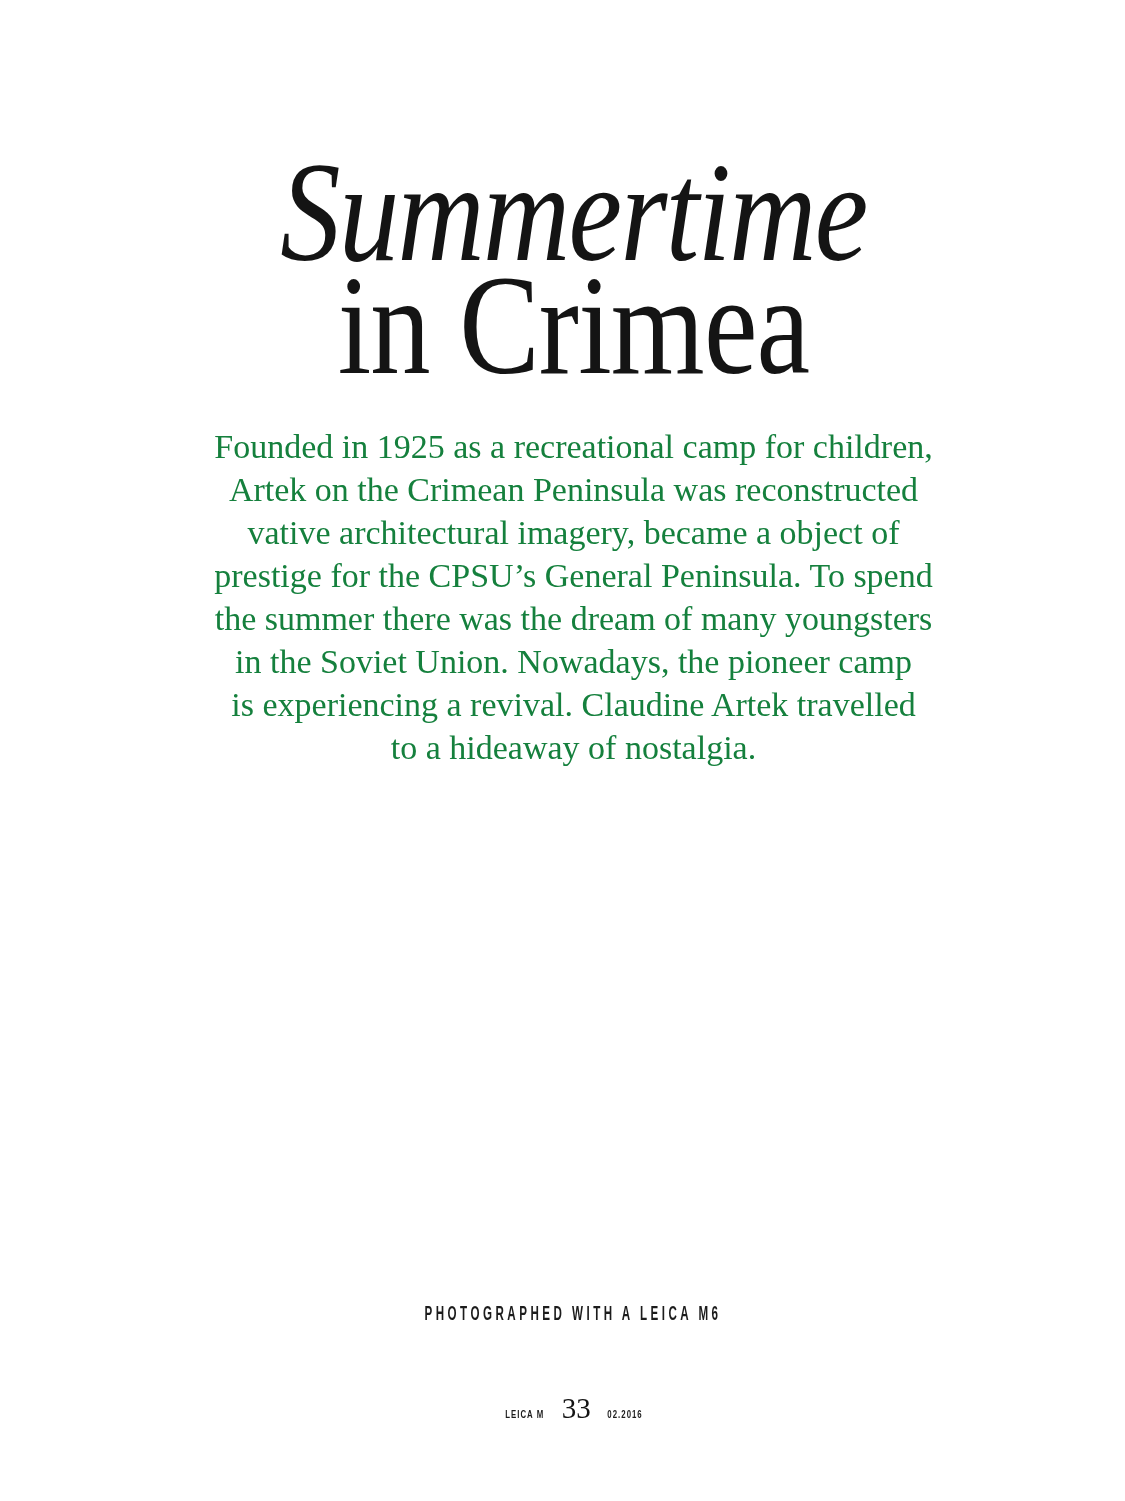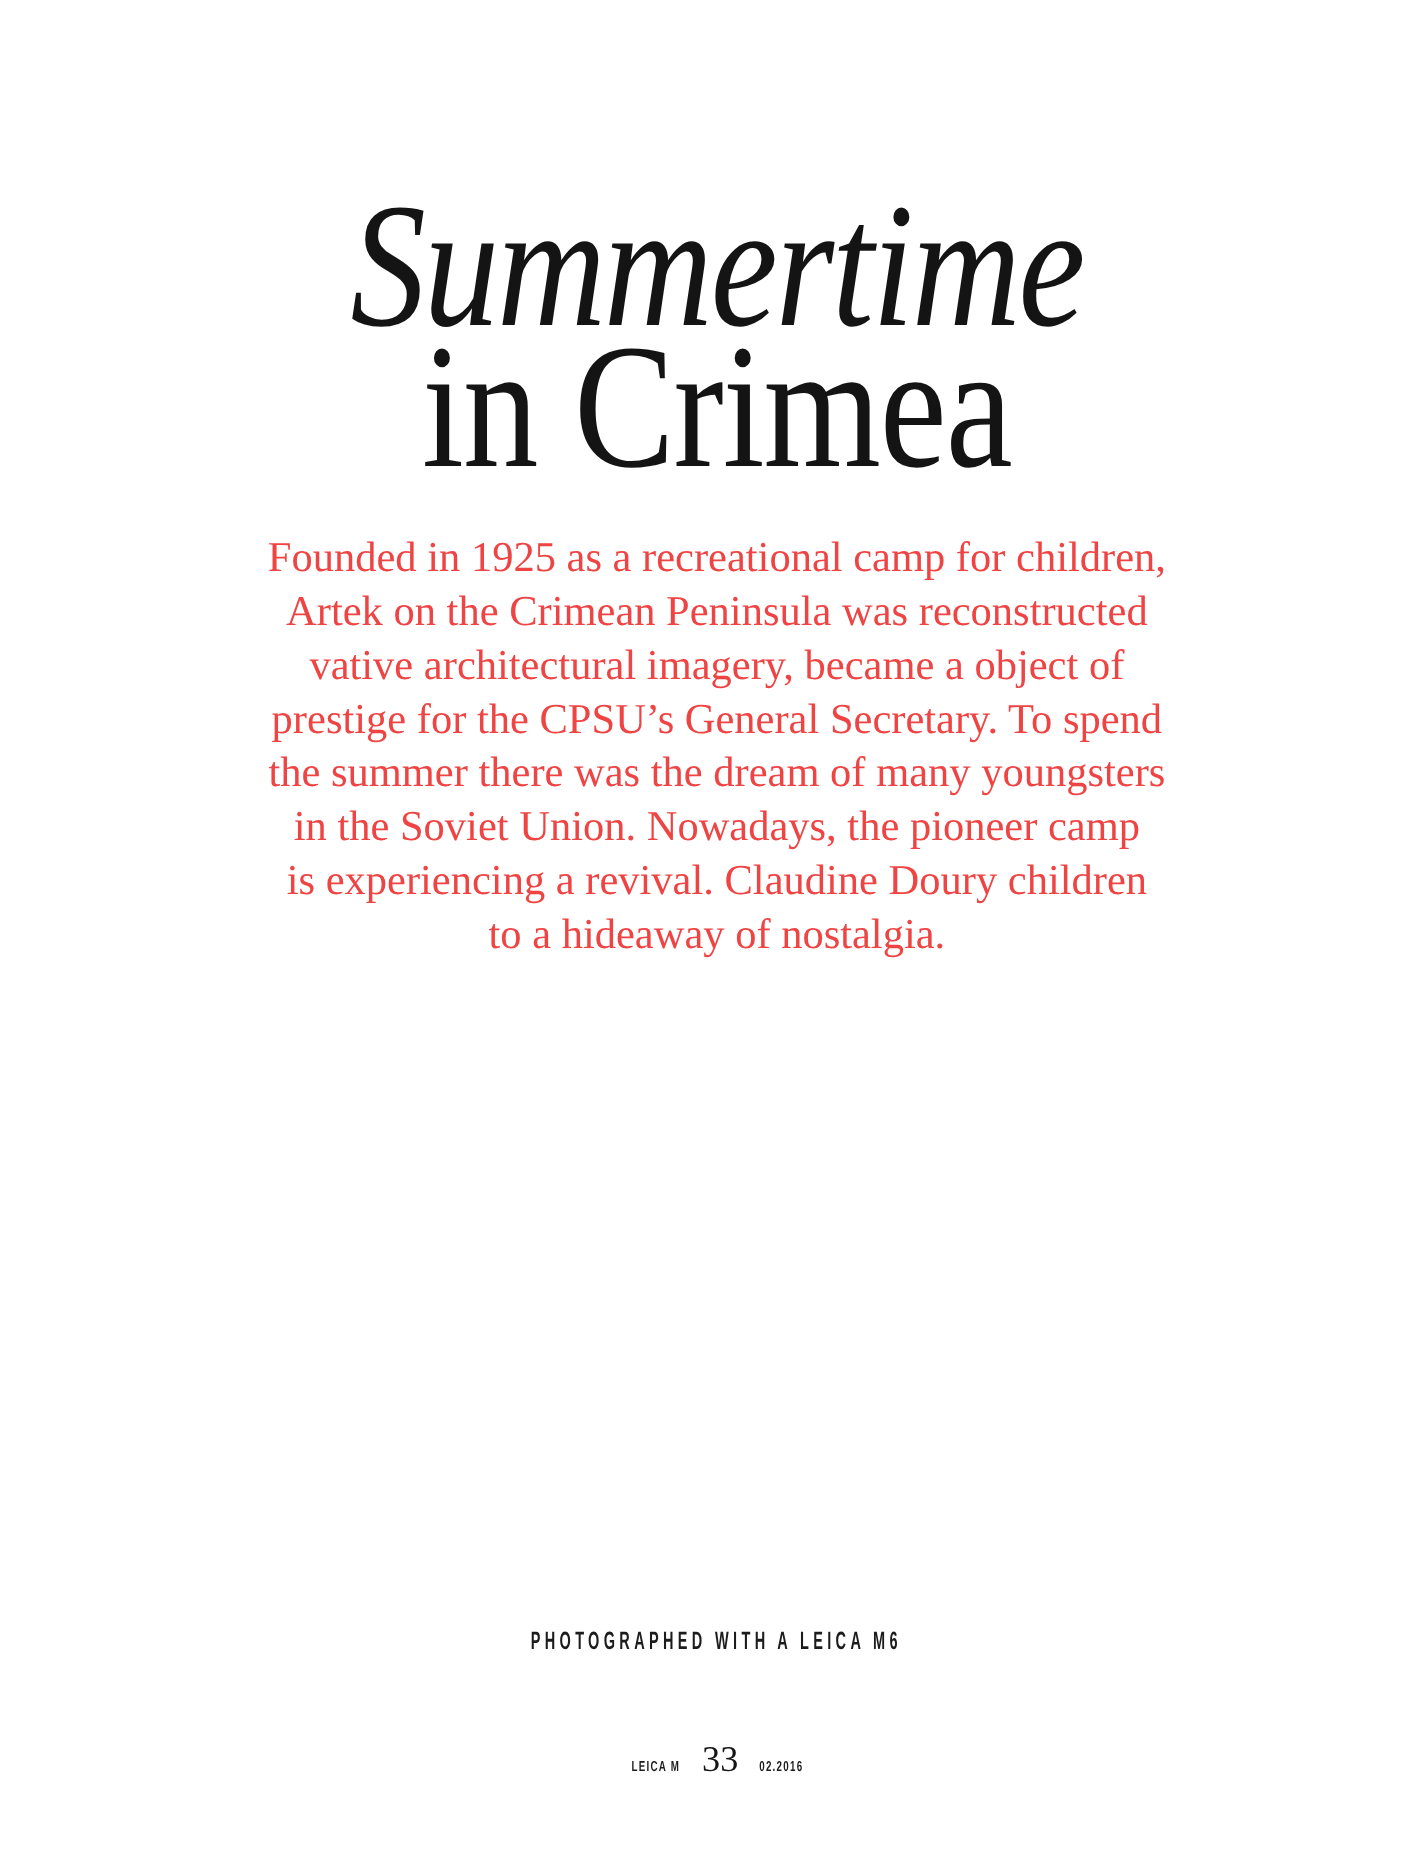--- a/index.html
+++ b/index.html
@@ -61,21 +61,21 @@
   }
   .intro {
     position: absolute;
     top: 425px;
     left: 0;
     width: 100%;
     margin: 0;
     text-align: center;
     font-size: 34px;
     font-weight: 400;
-    color: #ef4444;
+    color: #15803d;
   }
   .intro-line {
     display: block;
     line-height: 43px;
     white-space: nowrap;
   }
   .kicker {
     position: absolute;
     top: 1302px;
     left: 0;
@@ -131,24 +131,24 @@
 
     <h1 class="title">
       <span class="title-line1">Summertime</span>
       <span class="title-line2">in Crimea</span>
     </h1>
 
     <p class="intro">
       <span class="intro-line">Founded in 1925 as a recreational camp for children,</span>
       <span class="intro-line">Artek on the Crimean Peninsula was reconstructed</span>
       <span class="intro-line">vative architectural imagery, became a object of</span>
-      <span class="intro-line">prestige for the CPSU’s General Secretary. To spend</span>
+      <span class="intro-line">prestige for the CPSU’s General Peninsula. To spend</span>
       <span class="intro-line">the summer there was the dream of many youngsters</span>
       <span class="intro-line">in the Soviet Union. Nowadays, the pioneer camp</span>
-      <span class="intro-line">is experiencing a revival. Claudine Doury children</span>
+      <span class="intro-line">is experiencing a revival. Claudine Artek travelled</span>
       <span class="intro-line">to a hideaway of nostalgia.</span>
     </p>
 
     <div class="kicker">
       <span class="kicker-text">PHOTOGRAPHED WITH A LEICA M6</span>
     </div>
 
     <div class="footer">
       <span class="footer-mag">LEICA M</span>
       <span class="footer-num">33</span>

